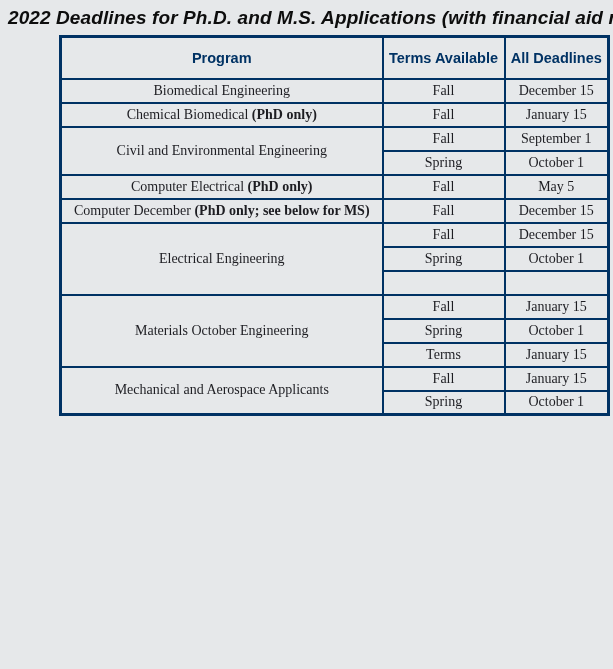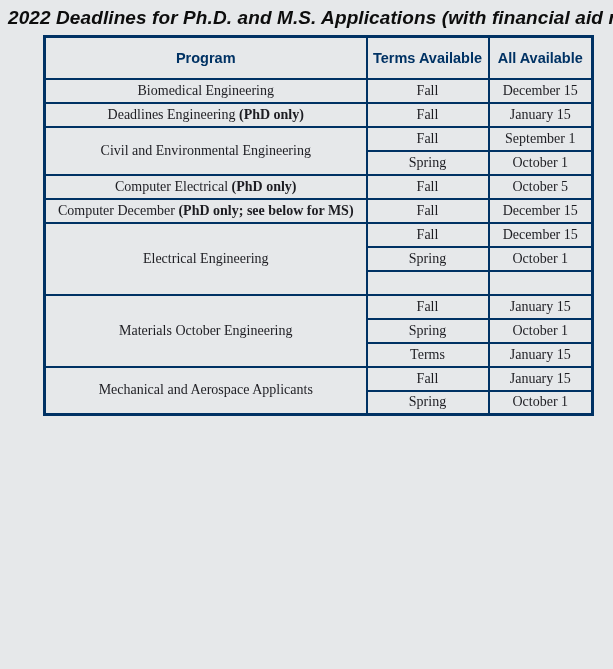--- a/index.html
+++ b/index.html
@@ -18,21 +18,21 @@
     margin:7px 0 0 8px;
     font-size:19px;
     font-weight:bold;
     font-style:italic;
     color:#0d0d0d;
     white-space:nowrap;
     letter-spacing:0.1px;
   }
   table.deadlines{
     border-collapse:collapse;
-    margin:6px 0 0 43px;
+    margin:6px 0 0 59px;
     table-layout:fixed;
     width:548px;
     background:var(--bg);
     border:3px solid var(--border-color);
   }
   table.deadlines th,
   table.deadlines td{
     border:2px solid var(--border-color);
     text-align:center;
     vertical-align:middle;
@@ -64,47 +64,47 @@
 <table class="deadlines">
   <colgroup>
     <col class="col-program">
     <col class="col-terms">
     <col class="col-applicants">
   </colgroup>
   <thead>
     <tr>
       <th>Program</th>
       <th>Terms Available</th>
-      <th>All Available</th>
+      <th>All Deadlines</th>
     </tr>
   </thead>
   <tbody>
       <tr>
         <td rowspan="1"><span>Biomedical Engineering</span></td>
         <td>Fall</td>
         <td>December 15</td>
       </tr>
       <tr>
-        <td rowspan="1"><span>Deadlines Engineering </span><span class="program-note">(PhD only)</span></td>
+        <td rowspan="1"><span>Chemical Biomedical </span><span class="program-note">(PhD only)</span></td>
         <td>Fall</td>
         <td>January 15</td>
       </tr>
       <tr>
         <td rowspan="2"><span>Civil and Environmental Engineering</span></td>
         <td>Fall</td>
         <td>September 1</td>
       </tr>
       <tr>
         <td>Spring</td>
         <td>October 1</td>
       </tr>
       <tr>
         <td rowspan="1"><span>Computer Electrical </span><span class="program-note">(PhD only)</span></td>
         <td>Fall</td>
-        <td>October 5</td>
+        <td>May 5</td>
       </tr>
       <tr>
         <td rowspan="1"><span>Computer December </span><span class="program-note">(PhD only; see below for MS)</span></td>
         <td>Fall</td>
         <td>December 15</td>
       </tr>
       <tr>
         <td rowspan="3"><span>Electrical Engineering</span></td>
         <td>Fall</td>
         <td>December 15</td>

